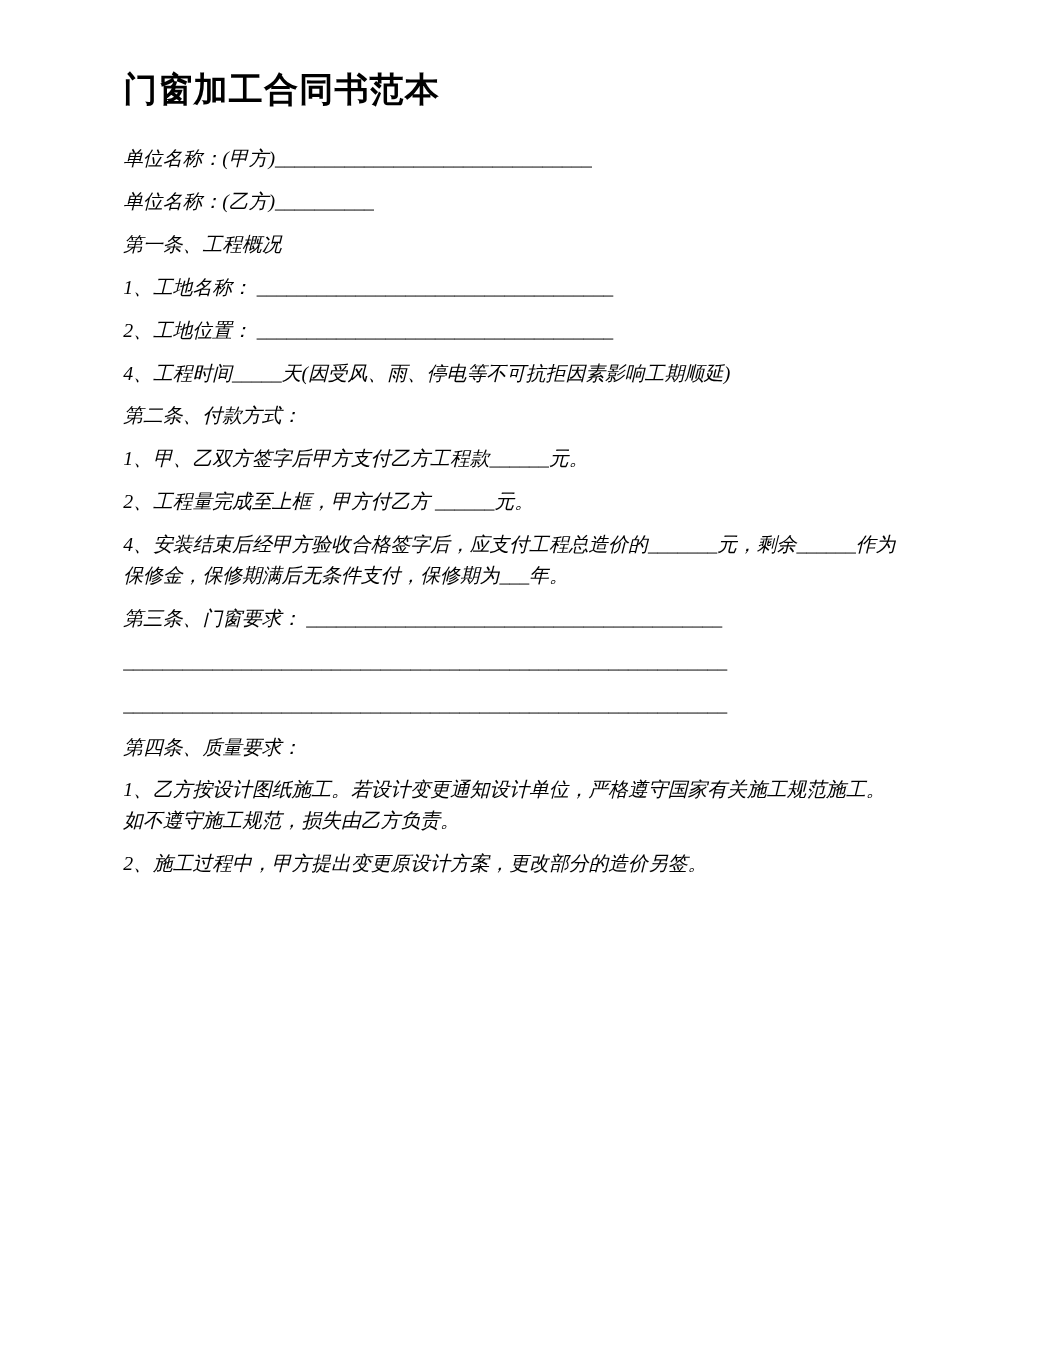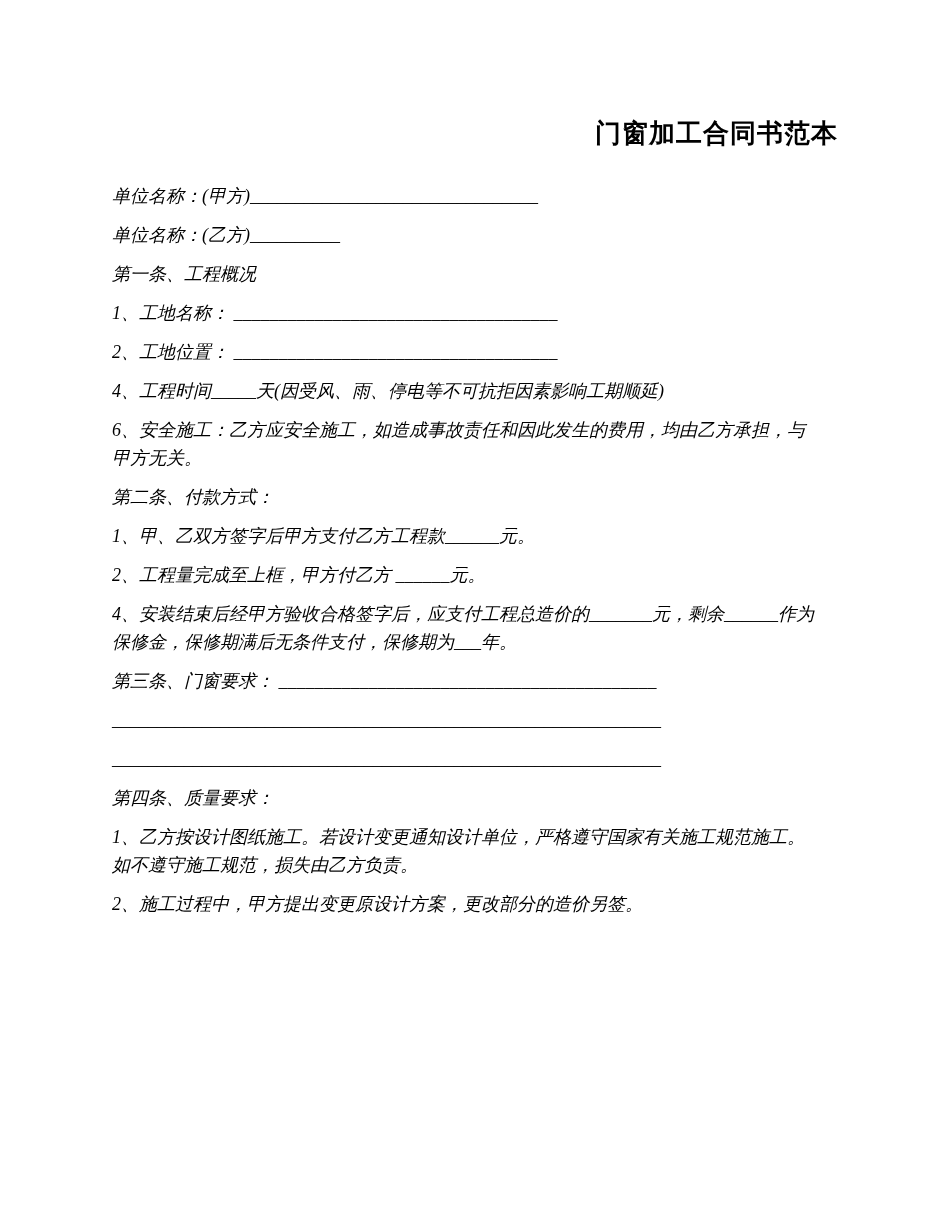--- a/index.html
+++ b/index.html
@@ -17,25 +17,25 @@
     width: 950px;
     height: 1230px;
     padding: 0 112px;
     font-family: "Liberation Serif", "DejaVu Serif", serif;
     font-size: 18px;
     line-height: 28px;
     color: #000000;
   }
   .doc-title {
     margin: 0 0 26px 0;
-    padding-top: 112px;
-    font-size: 26px;
+    padding-top: 60px;
+    font-size: 31px;
     line-height: 44px;
     font-weight: bold;
-    text-align: right;
+    text-align: left;
     letter-spacing: 1px;
   }
   .doc p {
     margin: 11px 0;
     white-space: pre-line;   
     word-break: break-all;
     font-style: italic;
   }
 </style>
 </head>
@@ -43,22 +43,20 @@
 
 <div class="doc">
   <h1 class="doc-title">门窗加工合同书范本</h1>
 
   <p>单位名称：(甲方)________________________________</p>
   <p>单位名称：(乙方)__________</p>
   <p>第一条、工程概况</p>
   <p>1、工地名称： ____________________________________</p>
   <p>2、工地位置： ____________________________________</p>
   <p>4、工程时间_____天(因受风、雨、停电等不可抗拒因素影响工期顺延)</p>
-  <p>6、安全施工：乙方应安全施工，如造成事故责任和因此发生的费用，均由乙方承担，与
-甲方无关。</p>
   <p>第二条、付款方式：</p>
   <p>1、甲、乙双方签字后甲方支付乙方工程款______元。</p>
   <p>2、工程量完成至上框，甲方付乙方 ______元。</p>
   <p>4、安装结束后经甲方验收合格签字后，应支付工程总造价的_______元，剩余______作为
 保修金，保修期满后无条件支付，保修期为___年。</p>
   <p>第三条、门窗要求： __________________________________________</p>
   <p>_____________________________________________________________</p>
   <p>_____________________________________________________________</p>
   <p>第四条、质量要求：</p>
   <p>1、乙方按设计图纸施工。若设计变更通知设计单位，严格遵守国家有关施工规范施工。

